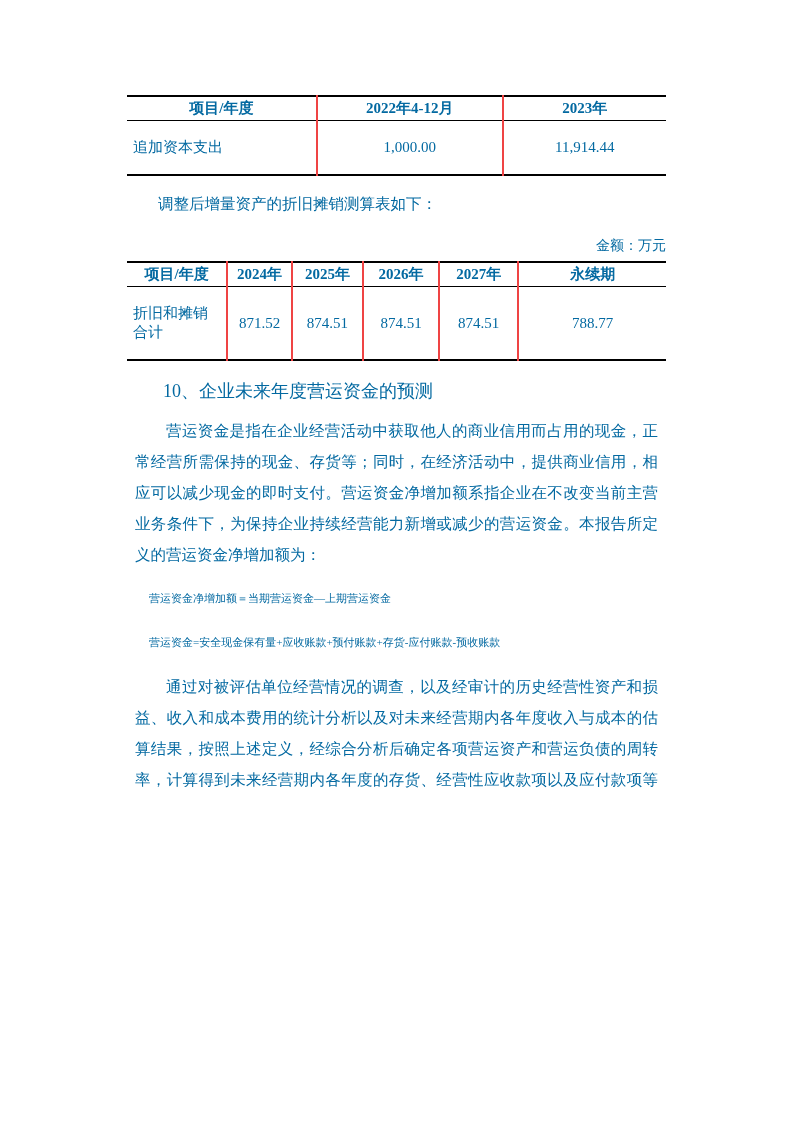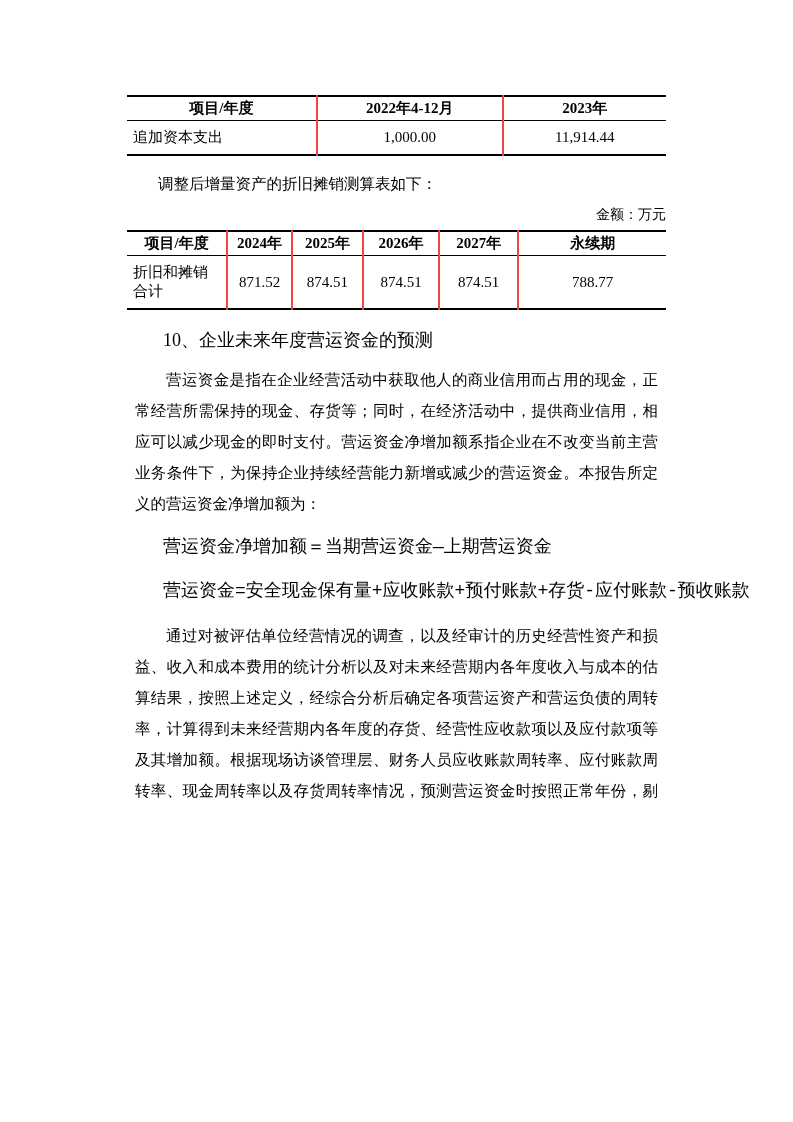--- a/index.html
+++ b/index.html
@@ -5,21 +5,21 @@
   html, body {
     margin: 0;
     padding: 0;
     background: #ffffff;
   }
   .page {
     position: relative;
     width: 793px;
     height: 802px;
     background: #ffffff;
-    color: #000000;
+    color: #0369a1;
     font-family: "Liberation Serif", "DejaVu Serif", serif;
     overflow: hidden;
   }
   .content {
     position: absolute;
     left: 127px;
     top: 95px;
     width: 539px;
   }
   table.rpt {
@@ -31,33 +31,33 @@
     font-size: 15px;
   }
   table.rpt th {
     font-weight: bold;
     text-align: center;
     border-bottom: 1.3px solid #000;
     padding: 2px 6px;
     line-height: 19px;
   }
   table.rpt td {
-    padding: 7px 6px;
+    padding: 17px 6px;
     line-height: 19px;
   }
   table.rpt th + th,
   table.rpt td + td {
     border-left: 2px solid #ef4444;
     text-align: center;
   }
   td.cell-label { text-align: left; }
   td.cell-num   { text-align: right; }
 
   .body-line {
-    margin: 12px 0 6px 0;
+    margin: 12px 0 17px 0;
     font-size: 15.5px;
     line-height: 31px;
     text-indent: 2em;
   }
   .unit-note {
     margin: 2px 0 6px 0;
     font-size: 14px;
     line-height: 19px;
     text-align: right;
   }
@@ -70,25 +70,24 @@
   }
   .para {
     margin: 8px;
     font-size: 15.5px;
     line-height: 31px;
     text-indent: 2em;
     text-align: justify;
   }
   .formula {
     margin: 13px 0;
-    font-size: 18px;
+    font-size: 11px;
     line-height: 31px;
     text-indent: 2em;
     white-space: nowrap;
-    font-family: Liberation Mono, monospace;
   }
   .page-number {
     position: absolute;
     right: 117px;
     top: 997px;
     font-size: 14px;
     line-height: 19px;
   }
 </style>
 </head>

